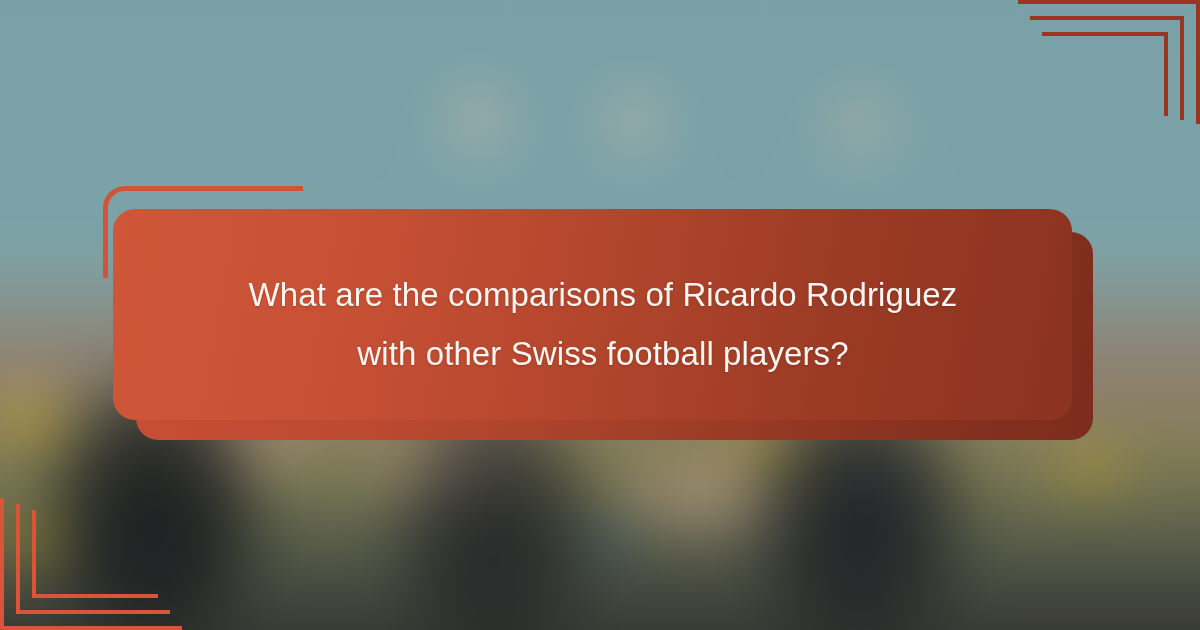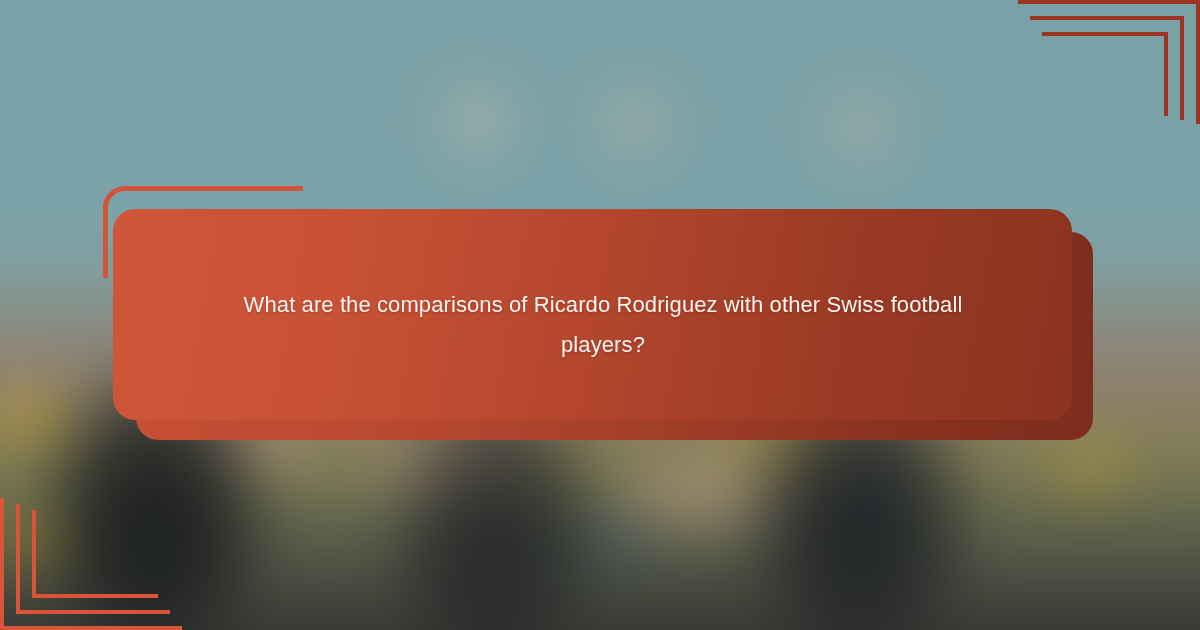--- a/index.html
+++ b/index.html
@@ -154,21 +154,21 @@
     align-items: center;
     justify-content: center;
     box-sizing: border-box;
     padding: 0 100px;
   }
 
   .headline {
     margin: 12px;
     color: #fdf6f2;
     font-family: "Liberation Sans", sans-serif;
-    font-size: 22px;
+    font-size: 33px;
     font-weight: 400;
     line-height: 1.78;
     letter-spacing: 0.1px;
     text-align: center;
     max-width: 720px;
     text-shadow: 0 1px 2px rgba(80,20,8,0.28);
   }
 </style>
 </head>
 <body>

